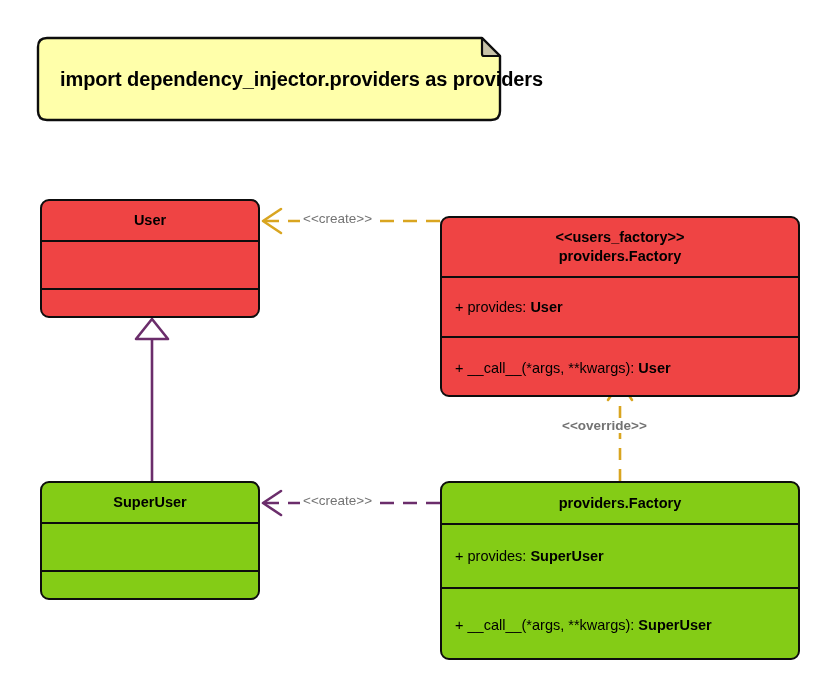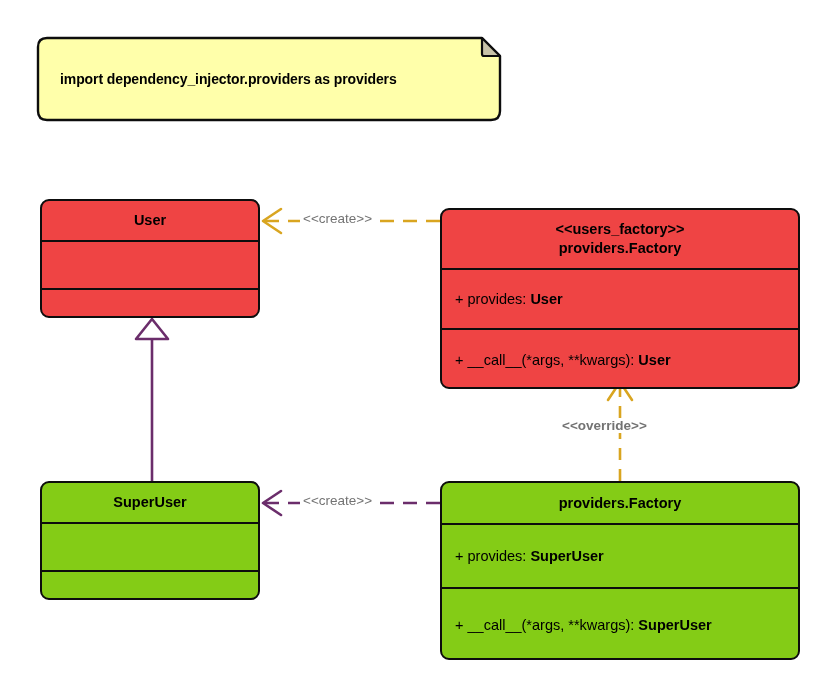--- a/index.html
+++ b/index.html
@@ -32,21 +32,21 @@
     height: 82px;
     box-sizing: border-box;
   }
   .note-text {
     position: absolute;
     left: 22px;
     top: 0;
     height: 82px;
     display: flex;
     align-items: center;
-    font-size: 14px;
+    font-size: 20px;
     font-weight: bold;
     color: #000000;
     white-space: nowrap;
     letter-spacing: -0.1px;
   }
 
   
   .class-box {
     position: absolute;
     box-sizing: border-box;
@@ -144,21 +144,21 @@
 <div class="class-box cb-yellow" style="left:40px; top:199px; width:220px; height:119px;">
   <div class="cb-title" style="height:39px;">
     <span>User</span>
   </div>
   <div class="cb-sep"></div>
   <div class="cb-row" style="height:46px;"></div>
   <div class="cb-sep"></div>
   <div class="cb-row" style="height:30px;"></div>
 </div>
 
-<div class="class-box cb-yellow" style="left:440px; top:208px; width:360px; height:181px;">
+<div class="class-box cb-yellow" style="left:440px; top:216px; width:360px; height:181px;">
   <div class="cb-title" style="height:58px;">
     <span>&lt;&lt;users_factory&gt;&gt;</span>
     <span>providers.Factory</span>
   </div>
   <div class="cb-sep"></div>
   <div class="cb-row" style="height:58px;">
     <span class="mono-name">+</span>
     <span>&nbsp;</span>
     <span class="mono-name">provides:</span>
     <span>&nbsp;</span>

